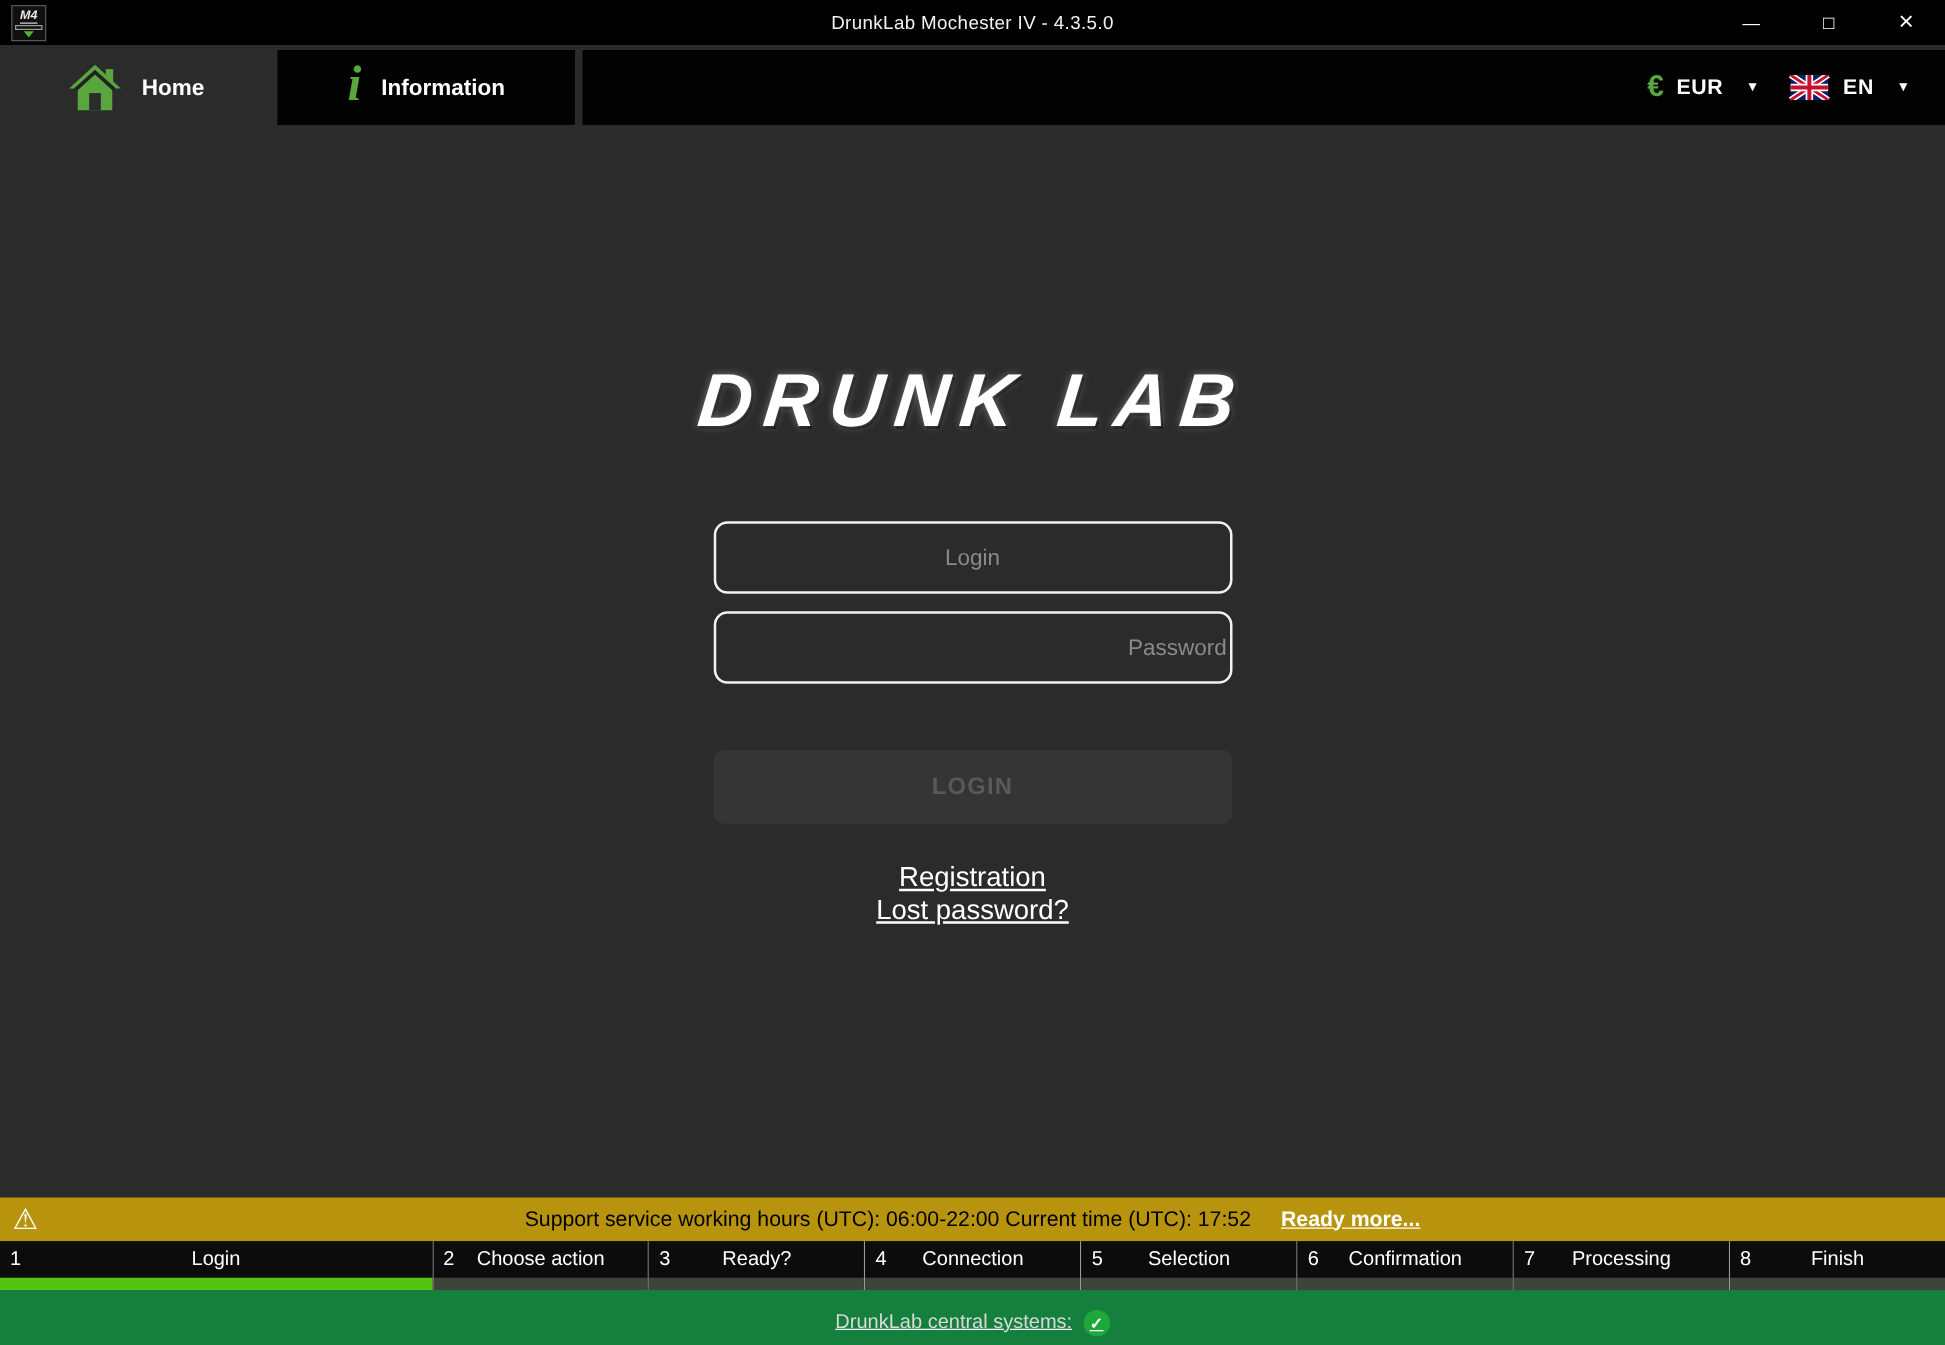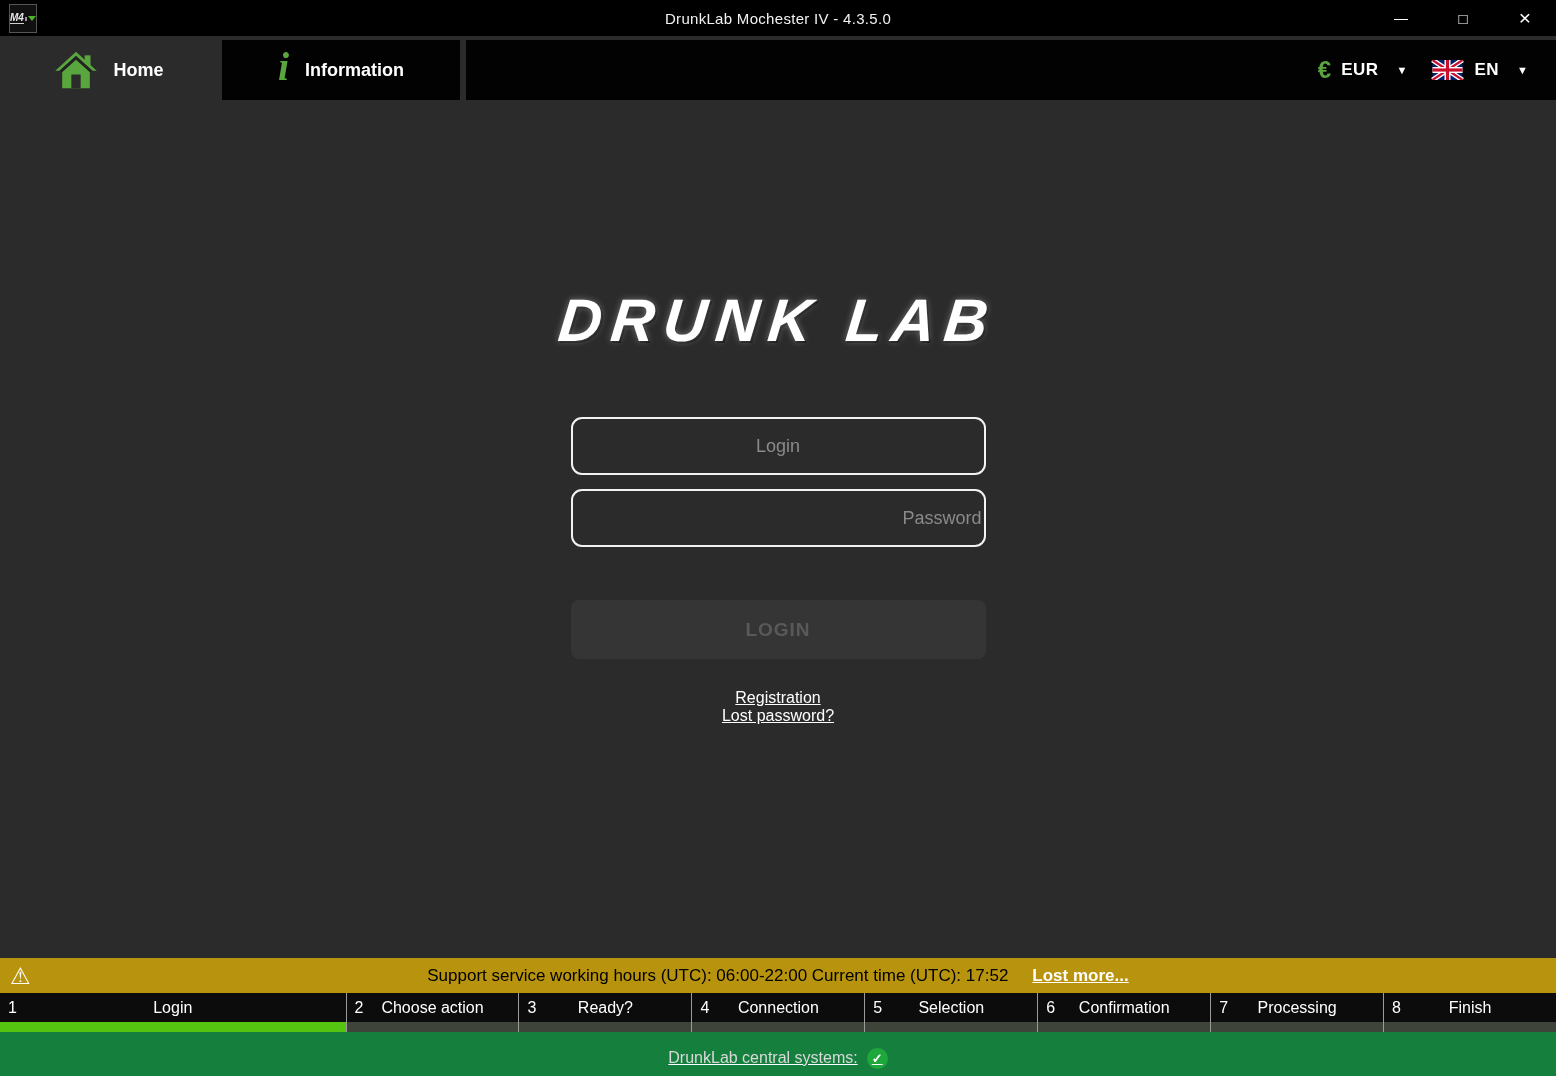--- a/index.html
+++ b/index.html
@@ -22,21 +22,21 @@
   
   .titlebar{
     height:36px; background:#000;
     display:flex; align-items:center;
     position:relative;
   }
   .app-badge{
     position:absolute; left:9px; top:4px;
     width:28px; height:29px;
     background:#101010; border:1px solid #555;
-    display:flex; flex-direction:row; align-items:center; justify-content:center;
+    display:flex; flex-direction:column; align-items:center; justify-content:center;
     gap:1px;
   }
   .app-badge .m4{
     font:italic bold 10px "Liberation Sans", sans-serif;
     color:#e8e8e8; border-bottom:1px solid #cfcfcf; line-height:10px;
   }
   .app-badge .strip{ width:22px; height:4px; border:1px solid #9a9a9a; }
   .app-badge .arrow{
     width:0; height:0;
     border-left:4px solid transparent; border-right:4px solid transparent;
@@ -114,21 +114,21 @@
   .txt-input + .txt-input{ margin-top:14px;text-align:right; }
   .login-btn{
     margin-top:53px;
     width:415px; height:59px;
     background:#353535; border:none; border-radius:8px;
     color:#595959; font-size:19px; font-weight:bold; letter-spacing:1px;
     font-family:"Liberation Sans", sans-serif;
     cursor:pointer;
   }
   .link{
-    color:#fff; font-size:16px; text-decoration:underline;
+    color:#fff; font-size:22px; text-decoration:underline;
     cursor:pointer;
   }
   .link.reg{ margin-top:30px; }
   .link.lost{ }
 
   
   .banner{
     height:35px; background:var(--gold);
     position:relative;
     display:flex; align-items:center; justify-content:center;
@@ -243,21 +243,21 @@
     <input class="txt-input" type="password" placeholder="Password" style="">
     <button class="login-btn">LOGIN</button>
     <a class="link reg">Registration</a>
     <a class="link lost">Lost password?</a>
   </div>
 </div>
 
 <div class="banner">
   <span class="warn-icon">⚠</span>
   <span class="banner-msg">Support service working hours (UTC): 06:00-22:00 Current time (UTC): 17:52</span>
-  <span class="banner-more">Lost more...</span>
+  <span class="banner-more">Ready more...</span>
 </div>
 
 <div class="steps">
     <div class="step active wide">
       <div class="step-label">
         <span class="step-num">1</span>
         <span class="step-text">Login</span>
       </div>
       <div class="step-bar"></div>
     </div>

